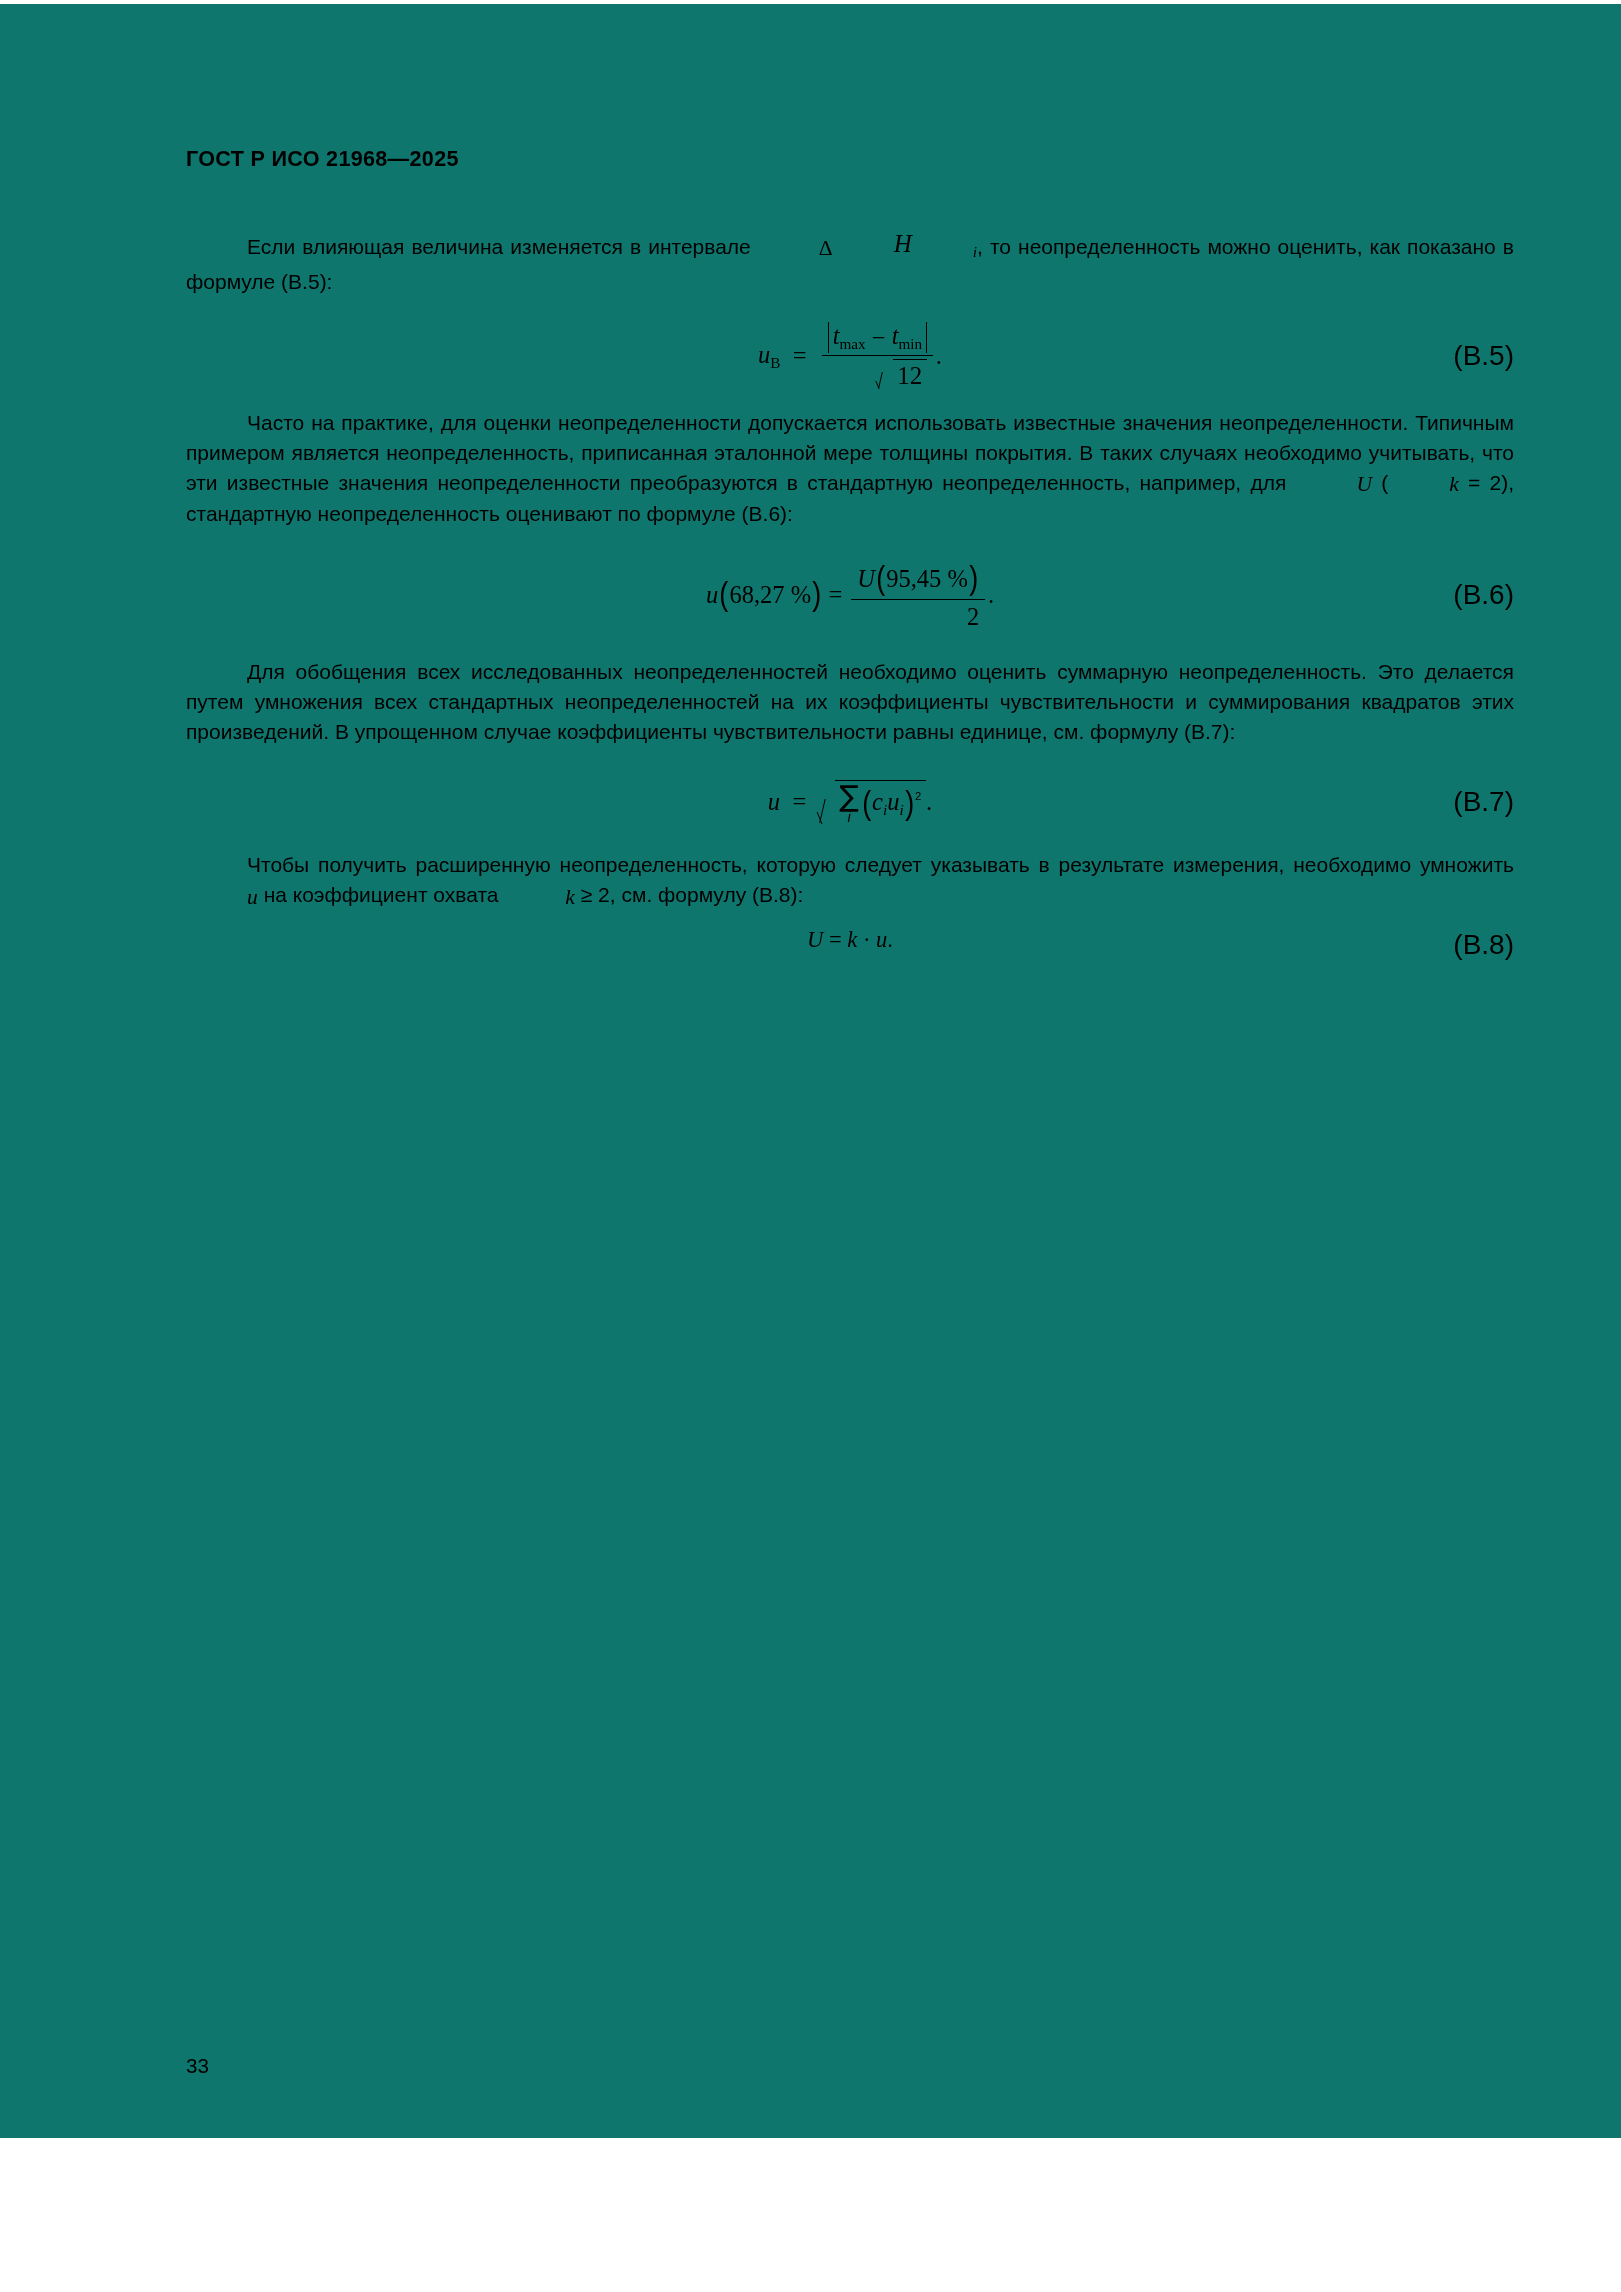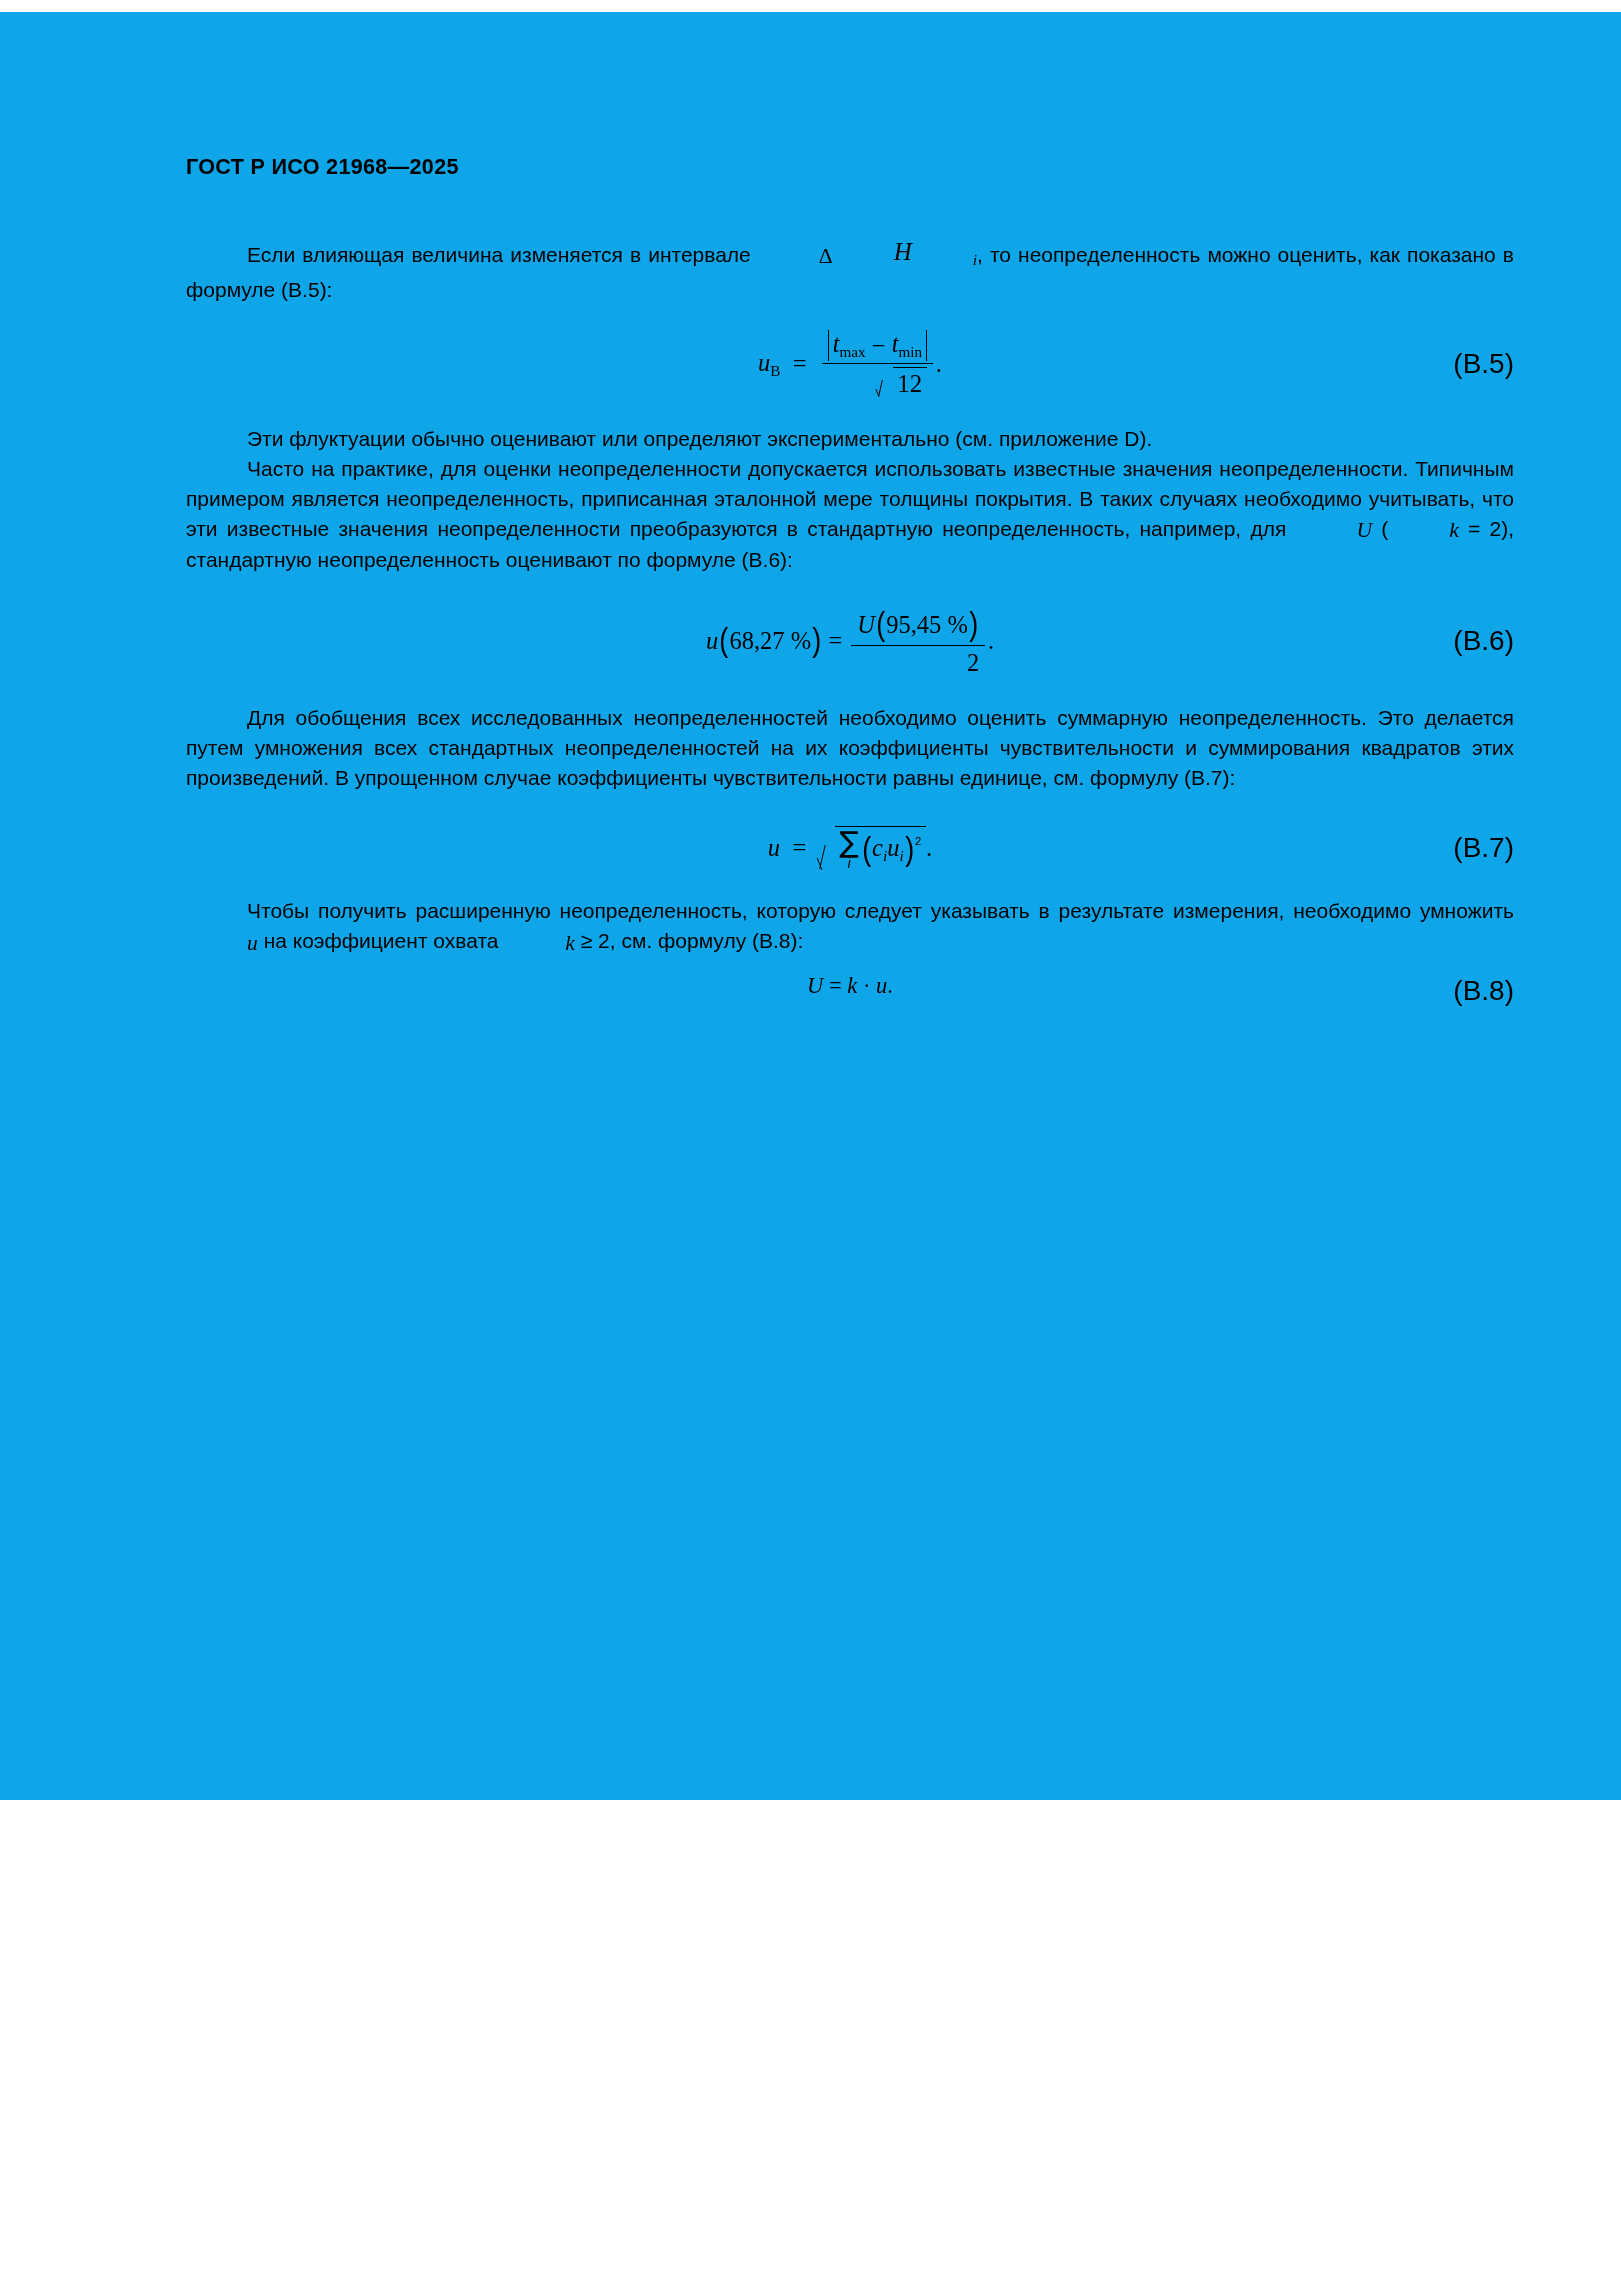--- a/index.html
+++ b/index.html
@@ -7,23 +7,23 @@
     padding: 0;
     background: #ffffff;
   }
   body {
     font-family: "Liberation Sans", sans-serif;
     color: #000000;
   }
   .page {
     position: relative;
     width: 1621px;
-    height: 1788px;
-    margin: 12px auto;
-    background: #0ea5e9;
+    height: 2134px;
+    margin: 4px auto;
+    background: #0f766e;
     box-sizing: border-box;
     overflow: hidden;
   }
   .content {
     position: absolute;
     left: 186px;
     top: 142px;
     width: 1328px;
   }
   .doc-header {
@@ -198,21 +198,20 @@
             <span class="abs"><span class="math">t<span class="sub">max</span></span><span class="math upright">&nbsp;−&nbsp;</span><span class="math">t<span class="sub">min</span></span></span>
           </span>
           <span class="den">
             <span class="sqrt"><span class="radicand math upright" style="font-size:25px;">12</span></span>
           </span>
         </span><span class="math upright">.</span>
       </div>
       <div class="formula-num">(В.5)</div>
     </div>
 
-    <p class="body-text spaced">Эти флуктуации обычно оценивают или определяют экспериментально (см. приложение D).</p>
 
     <p class="body-text tight">
       Часто на практике, для оценки неопределенности допускается использовать известные значения неопределенности. Типичным примером является неопределенность, приписанная эталонной мере толщины покрытия. В таких случаях необходимо учитывать, что эти известные значения неопределенности преобразуются в стандартную неопределенность, например, для <span class="math" style="font-size:21.6px;">U</span> (<span class="math" style="font-size:21.6px;">k</span>&nbsp;= 2), стандартную неопределенность оценивают по формуле (В.6):
     </p>
 
     <div class="formula-row" style="margin-top:29px;">
       <div class="formula-center"><span class="math">u</span><span class="paren-big">(</span><span class="math upright">68,27 %</span><span class="paren-big">)</span><span class="math upright">&nbsp;=&nbsp;</span><span class="frac"><span class="num"><span class="math">U</span><span class="paren-big">(</span><span class="math upright">95,45 %</span><span class="paren-big">)</span></span><span class="den math upright">2</span></span><span class="math upright">.</span></div>
       <div class="formula-num">(В.6)</div>
     </div>
 

